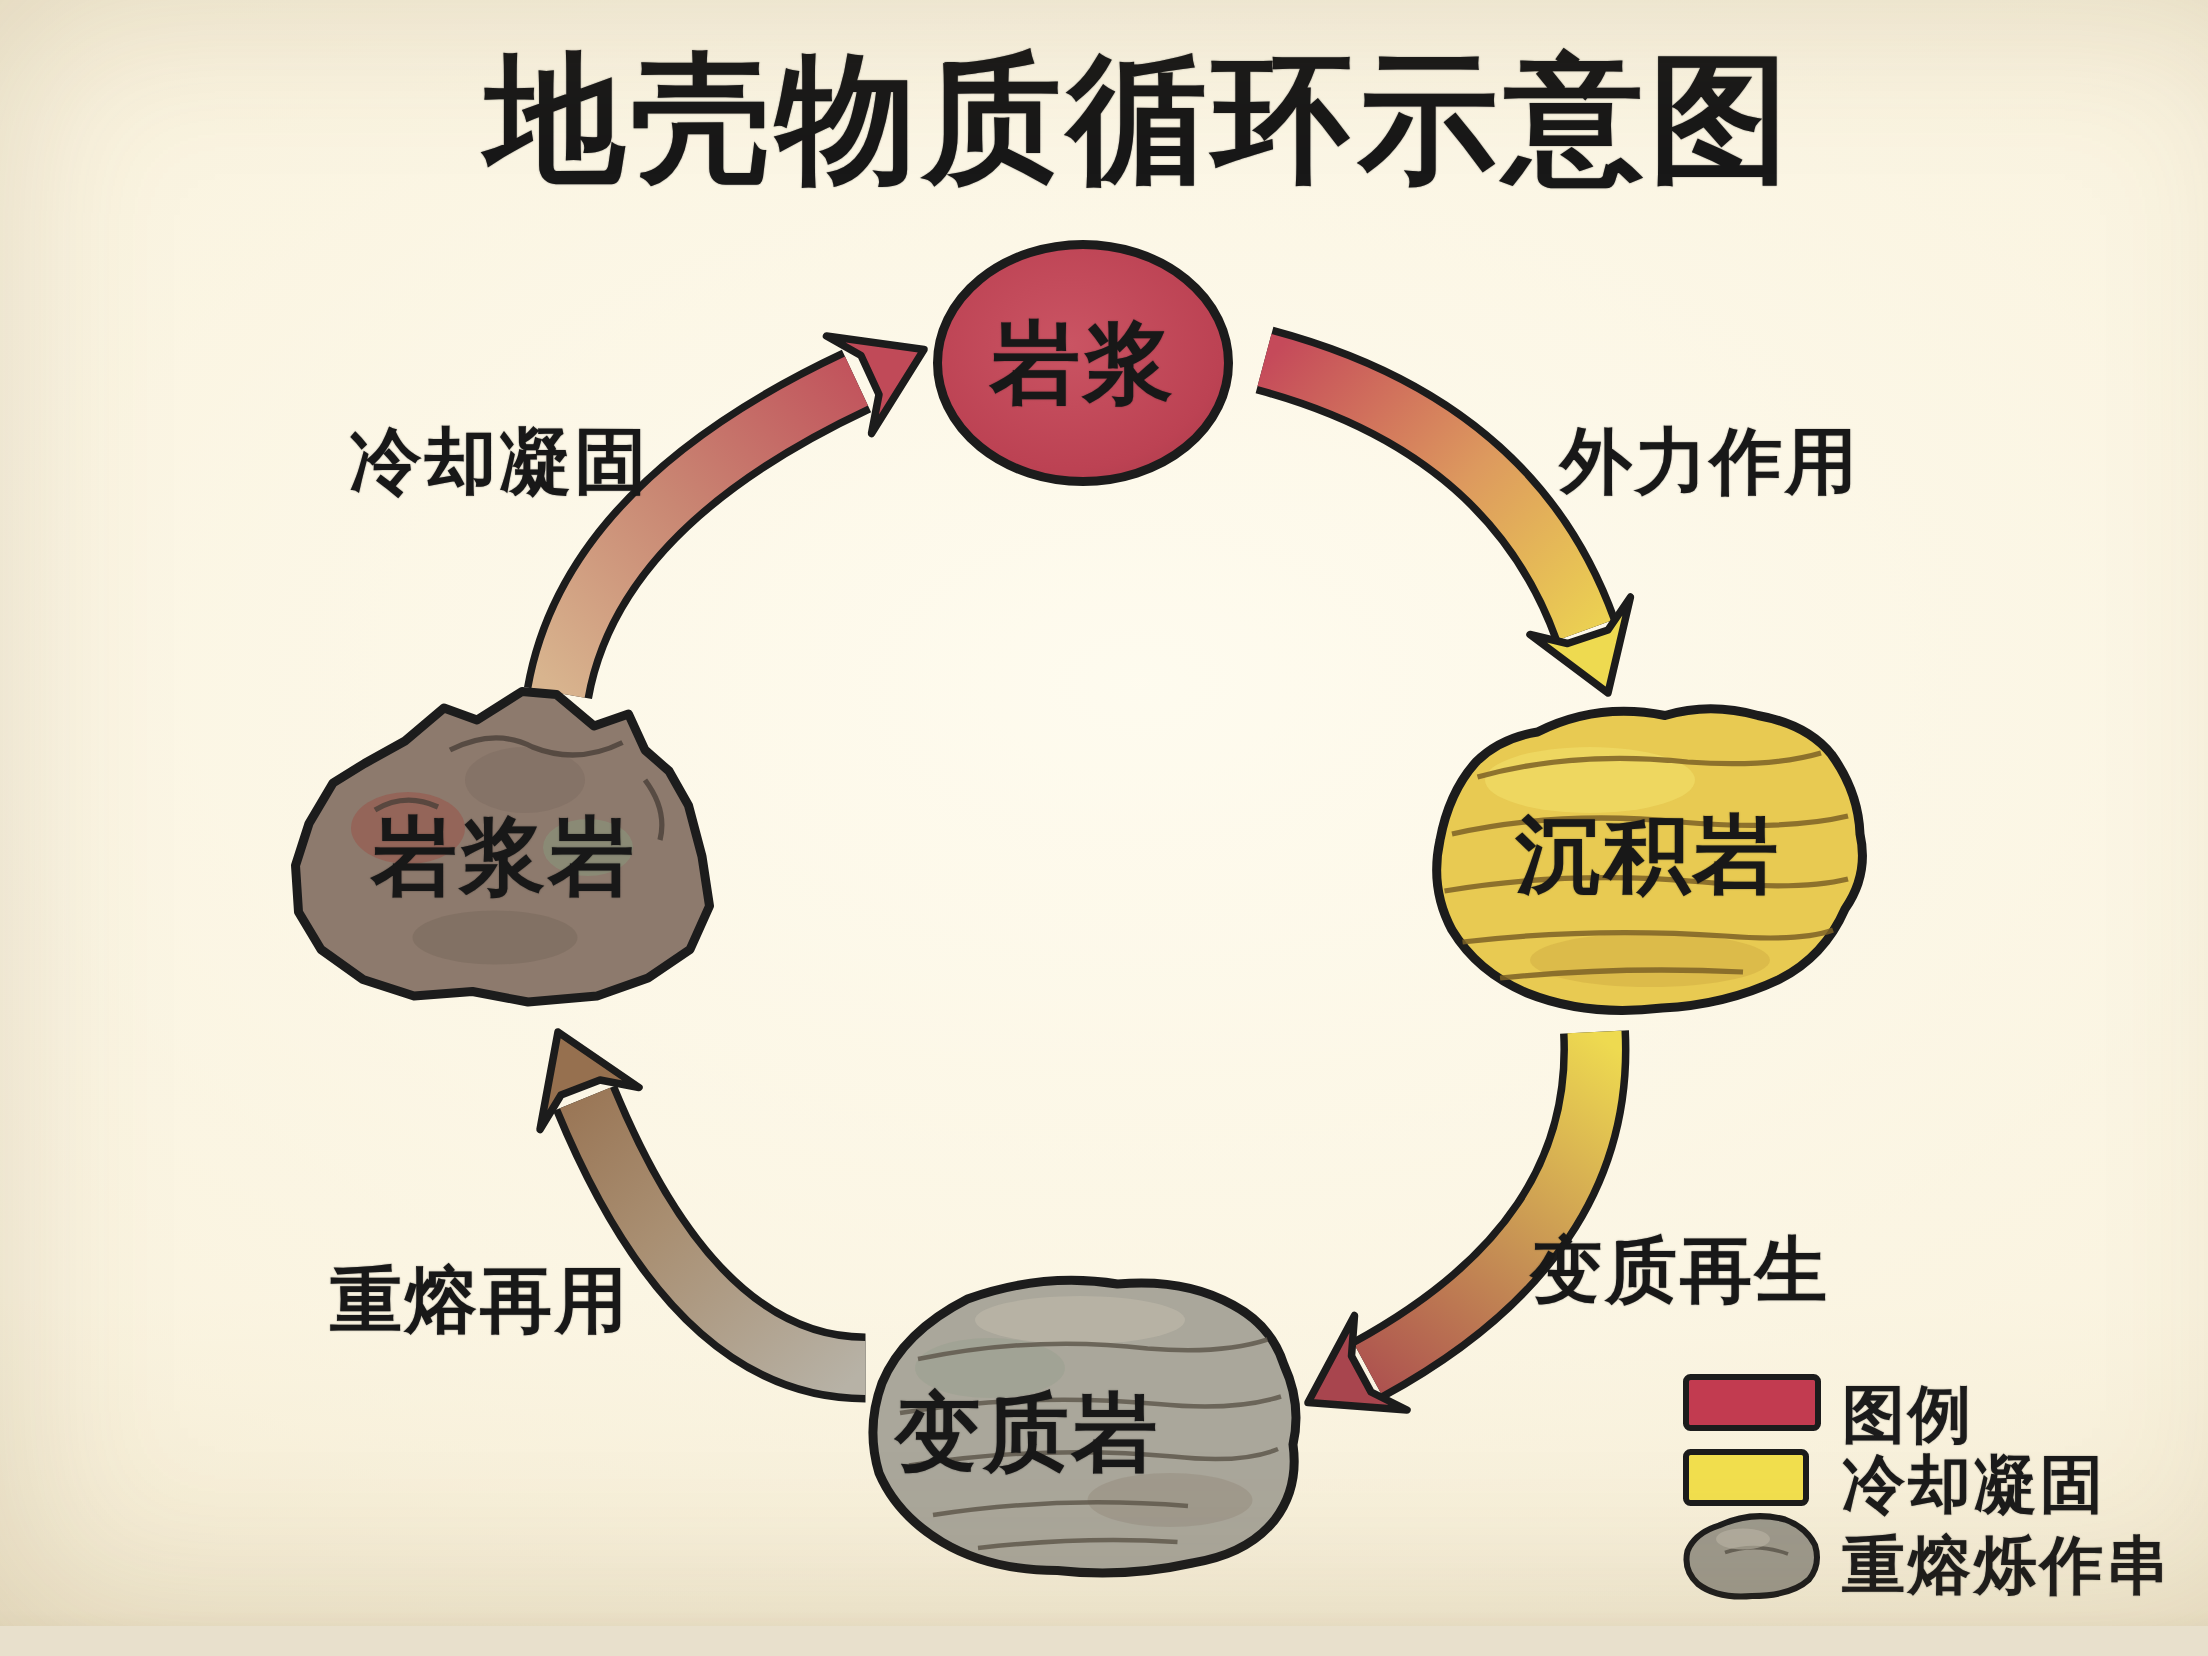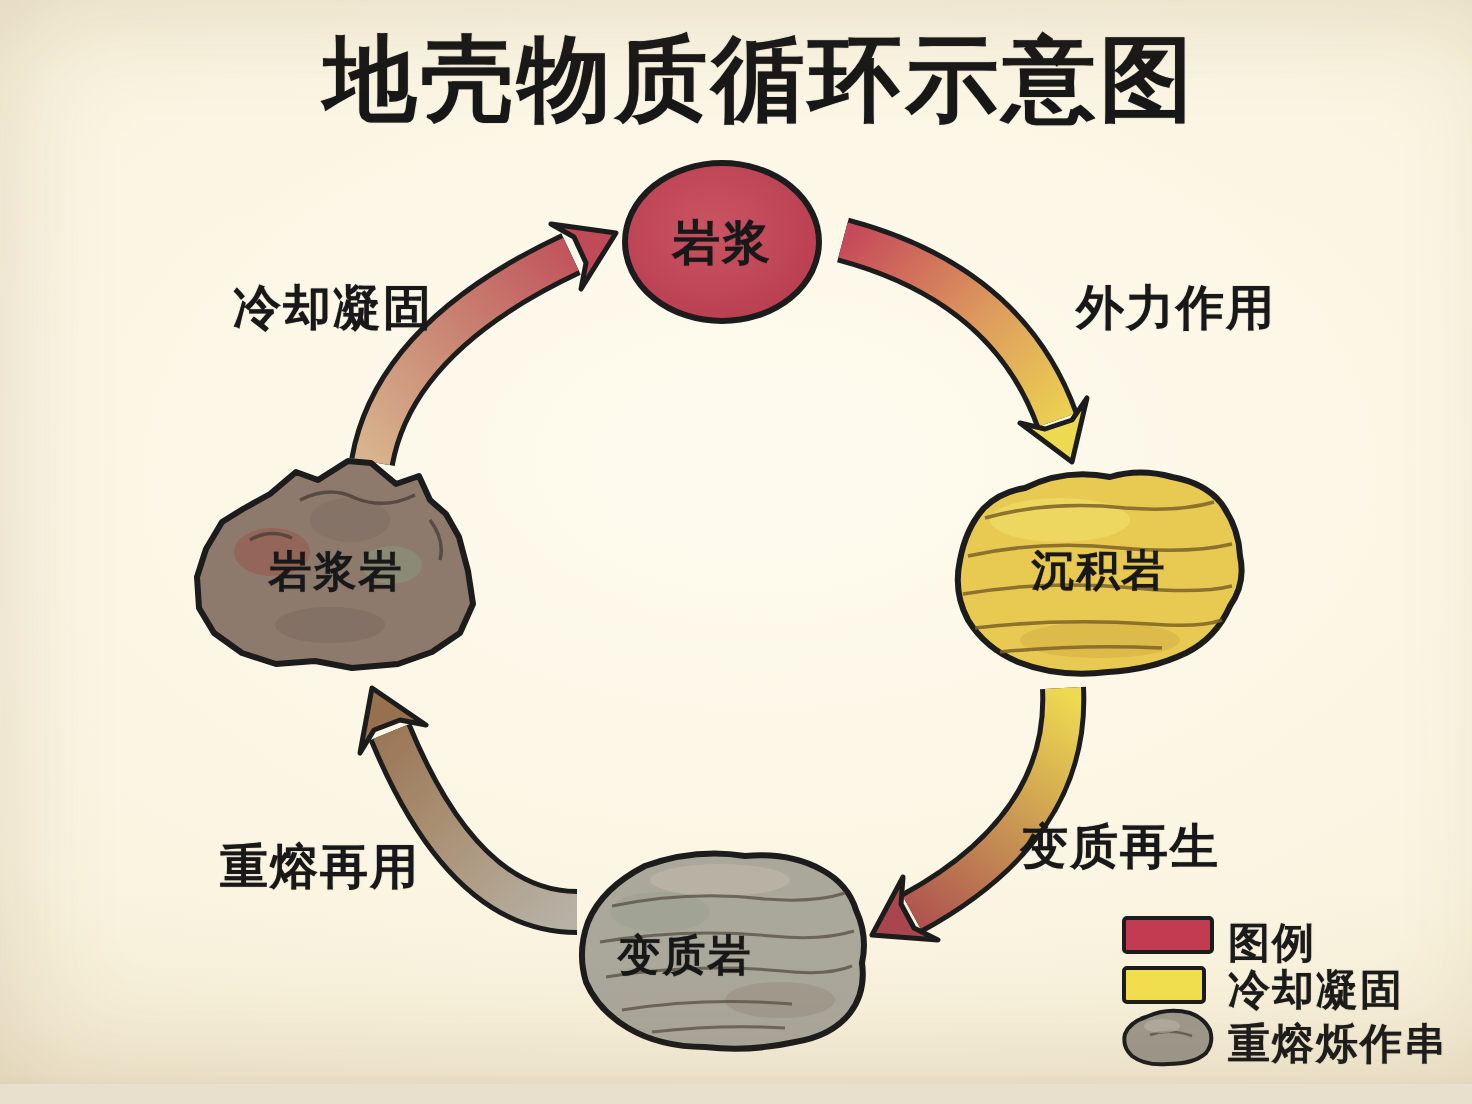--- a/index.html
+++ b/index.html
@@ -22,22 +22,22 @@
   .label{
     position:absolute;
     transform:translate(-50%,-50%);
     white-space:nowrap;
     color:#181818;
     font-weight:900;
     letter-spacing:2px;
     text-shadow:0 0 1px rgba(20,20,20,.55);
   }
   .title{top:80px;left:50%;font-size:93px;letter-spacing:4px;}
-  .node-label{font-size:43px;}
-  .magma-label{font-size:48px;text-align:right;}
+  .node-label{font-size:57px;}
+  .magma-label{font-size:60px;text-align:right;}
   .proc-label{font-size:48px;}
   .legend-label{
     position:absolute;
     transform:none;
     white-space:nowrap;
     color:#1b1b1b;
     font-weight:900;
     font-size:42px;
     letter-spacing:2px;
     text-shadow:0 0 1px rgba(20,20,20,.5);
@@ -158,21 +158,21 @@
   </svg>
 
   <div class="label title">地壳物质循环示意图</div>
 
   <div class="label magma-label" style="left:722px;top:243px;">岩浆</div>
   <div class="label node-label" style="left:336px;top:572px;">岩浆岩</div>
   <div class="label node-label" style="left:1099px;top:571px;">沉积岩</div>
   <div class="label node-label" style="left:685px;top:956px;">变质岩</div>
 
   <div class="label proc-label" style="left:333px;top:308px;text-align:center;">冷却凝固</div>
-  <div class="label proc-label" style="left:1176px;top:308px;">外力作用</div>
+  <div class="label proc-label" style="left:1140px;top:308px;">外力作用</div>
   <div class="label proc-label" style="left:320px;top:867px;">重熔再用</div>
   <div class="label proc-label" style="left:1120px;top:847px;text-align:center;">变质再生</div>
 
   <div class="legend-label" style="left:1228px;top:915px;">图例</div>
   <div class="legend-label" style="left:1228px;top:962px;">冷却凝固</div>
   <div class="legend-label" style="left:1228px;top:1016px;">重熔烁作串</div>
 
 </div>
 
 </body></html>

